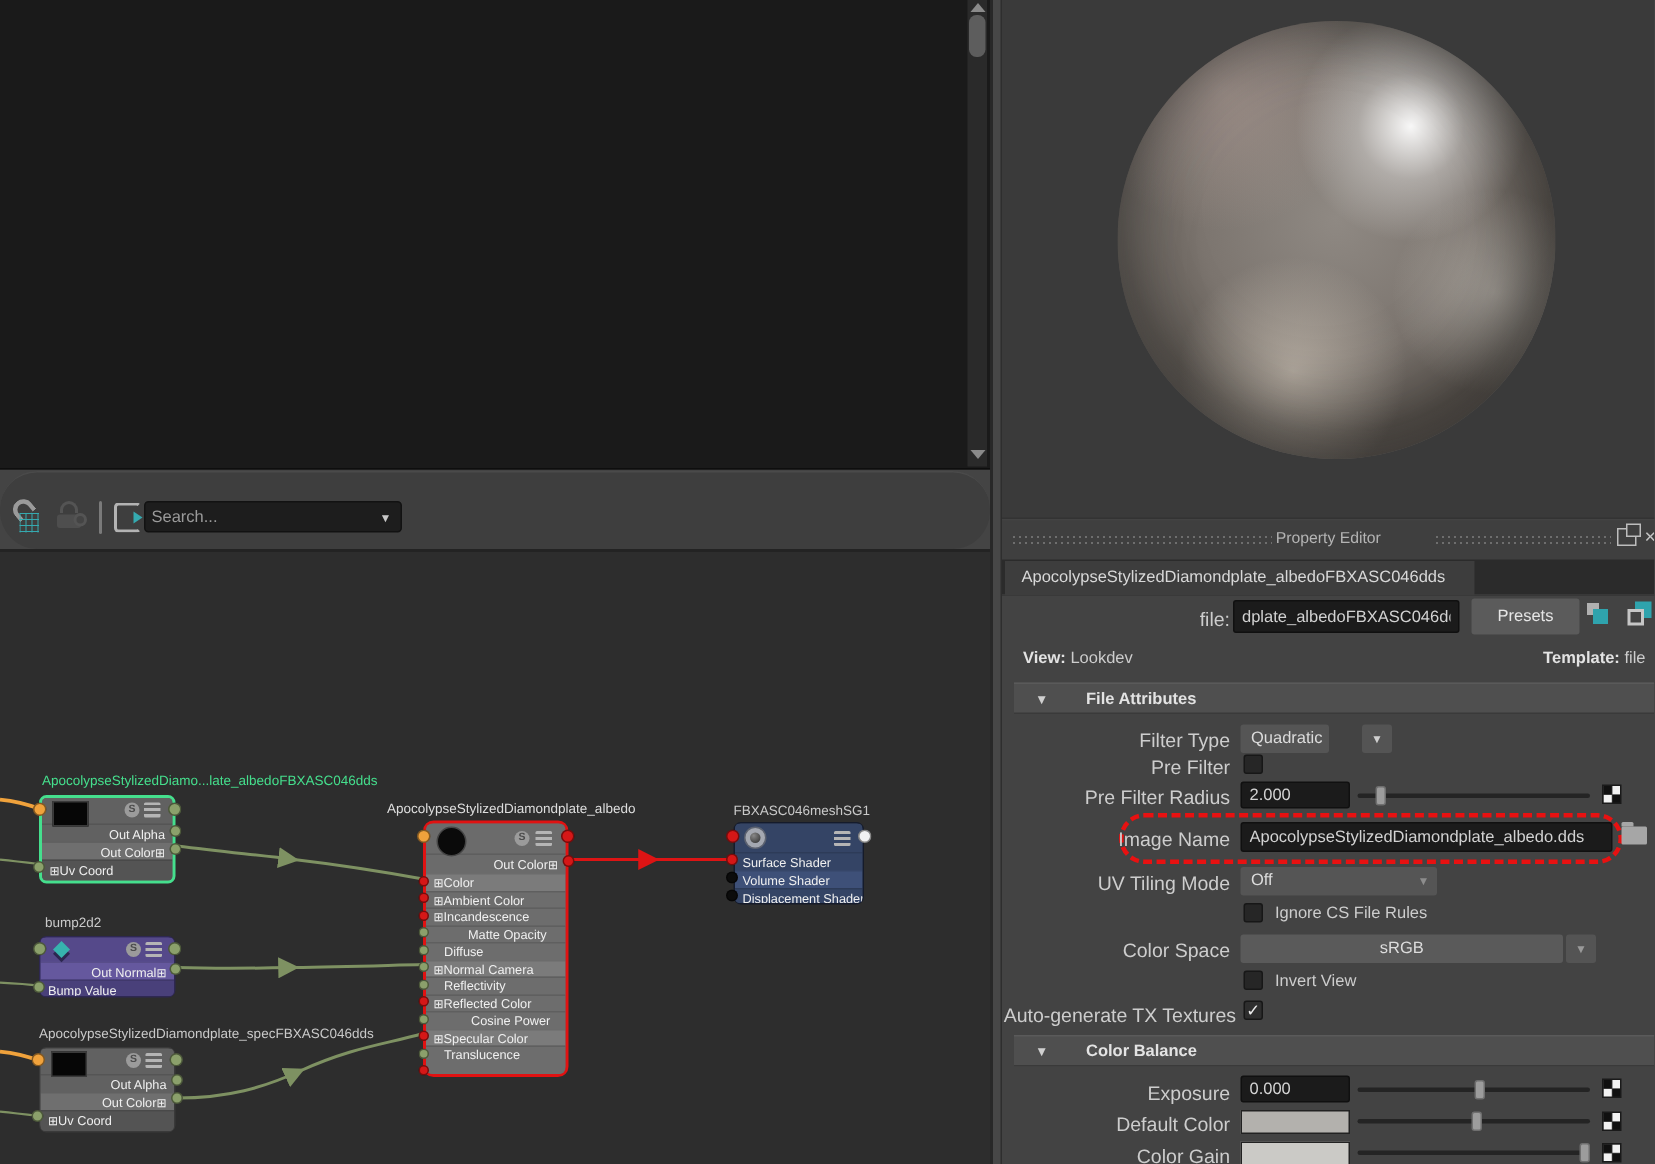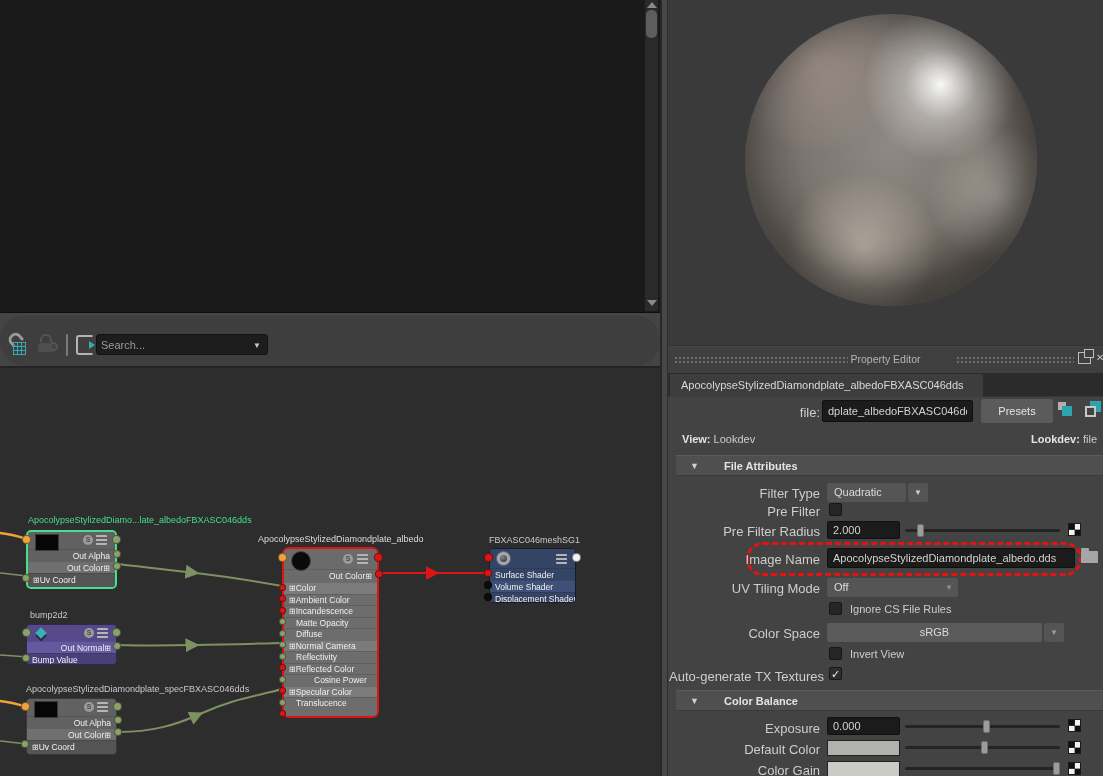--- a/index.html
+++ b/index.html
@@ -222,21 +222,21 @@
     <div class="node" style="left:282px;top:179px;width:97px;height:171px;border-color:#e01212;border-radius:7px;background:#6b6b6b">
       <div class="nclip" style="border-radius:4px">
         <div class="nhead" style="height:20px;background:#6b6b6b">
           <span class="s-badge" style="right:24px;top:5px">S</span>
           <span class="stack" style="right:9px;top:5px"></span>
         </div>
         <div class="nrow r" style="height:13px;line-height:13px;background:#6b6b6b"><span>Out Color</span><span class="g">⊞</span></div>
         <div class="nrow" style="height:11.5px;line-height:11.5px;background:#7b7b7b"><span class="g">⊞</span><span>Color</span></div>
         <div class="nrow" style="height:11.5px;line-height:11.5px;background:#6d6d6d"><span class="g">⊞</span><span>Ambient Color</span></div>
         <div class="nrow" style="height:11.5px;line-height:11.5px;background:#6d6d6d"><span class="g">⊞</span><span>Incandescence</span></div>
-        <div class="nrow" style="height:11.5px;line-height:11.5px;background:#6d6d6d;padding-left:12px"><span>Matte Opacity</span></div>
+        <div class="nrow" style="height:11.5px;line-height:11.5px;background:#6d6d6d;padding-left:28px"><span>Matte Opacity</span></div>
         <div class="nrow" style="height:11.5px;line-height:11.5px;background:#6d6d6d;padding-left:12px"><span>Diffuse</span></div>
         <div class="nrow" style="height:11.5px;line-height:11.5px;background:#7b7b7b"><span class="g">⊞</span><span>Normal Camera</span></div>
         <div class="nrow" style="height:11.5px;line-height:11.5px;background:#6d6d6d;padding-left:12px"><span>Reflectivity</span></div>
         <div class="nrow" style="height:11.5px;line-height:11.5px;background:#6d6d6d"><span class="g">⊞</span><span>Reflected Color</span></div>
         <div class="nrow" style="height:11.5px;line-height:11.5px;background:#6d6d6d;padding-left:30px"><span>Cosine Power</span></div>
         <div class="nrow" style="height:11.5px;line-height:11.5px;background:#7b7b7b"><span class="g">⊞</span><span>Specular Color</span></div>
         <div class="nrow" style="height:26px;line-height:11.5px;background:#6d6d6d;padding-left:12px"><span>Translucence</span></div>
         <div class="nrow" style="height:11.5px;line-height:11.5px;background:#6d6d6d"><span class="g">⊞</span><span>Transparency</span></div>
       </div>
       <div class="swatch round"></div>
@@ -302,29 +302,29 @@
     <div class="sq-ico" style="left:390px;top:402px;width:16px;height:16px">
       <div style="position:absolute;left:0;top:0;width:8px;height:8px;background:#b0b0b0"></div>
       <div style="position:absolute;left:4px;top:4px;width:10px;height:10px;background:#2fa3ad"></div>
     </div>
     <div class="sq-ico" style="left:417px;top:401px;width:17px;height:17px">
       <div style="position:absolute;left:5px;top:0;width:11px;height:11px;background:#2fa3ad"></div>
       <div style="position:absolute;left:0;top:5px;width:11px;height:11px;background:#434343;border:2px solid #c6c6c6"></div>
     </div>
 
     <div class="vlabel" style="left:14px;top:433px"><span class="bold">View:</span> <span>Lookdev</span></div>
-    <div class="vlabel" style="right:6px;top:433px"><span class="bold">Lookdev:</span> <span>file</span></div>
+    <div class="vlabel" style="right:6px;top:433px"><span class="bold">Template:</span> <span>file</span></div>
 
     <div class="section-hdr" style="top:455px">
       <span class="sec-tri">▼</span>
       <span>File Attributes</span>
     </div>
 
     <div class="plabel" style="top:486px">Filter Type</div>
-    <div class="dd" style="left:159px;top:483px;width:79px;height:19px">Quadratic</div>
+    <div class="dd" style="left:159px;top:483px;width:59px;height:19px">Quadratic</div>
     <div class="dd-arrow" style="left:240px;top:483px;width:20px;height:19px;line-height:19px">▼</div>
 
     <div class="plabel" style="top:504px">Pre Filter</div>
     <div class="cbx" style="left:161px;top:503px"></div>
 
     <div class="plabel" style="top:524px">Pre Filter Radius</div>
     <input class="pfield" style="left: 159px; top: 521px; width: 73px; height: 18px;" value="2.000">
     <div class="slider" style="left:237px;top:529px">
         <div class="thumb" style="left:12px"></div>
       </div>

